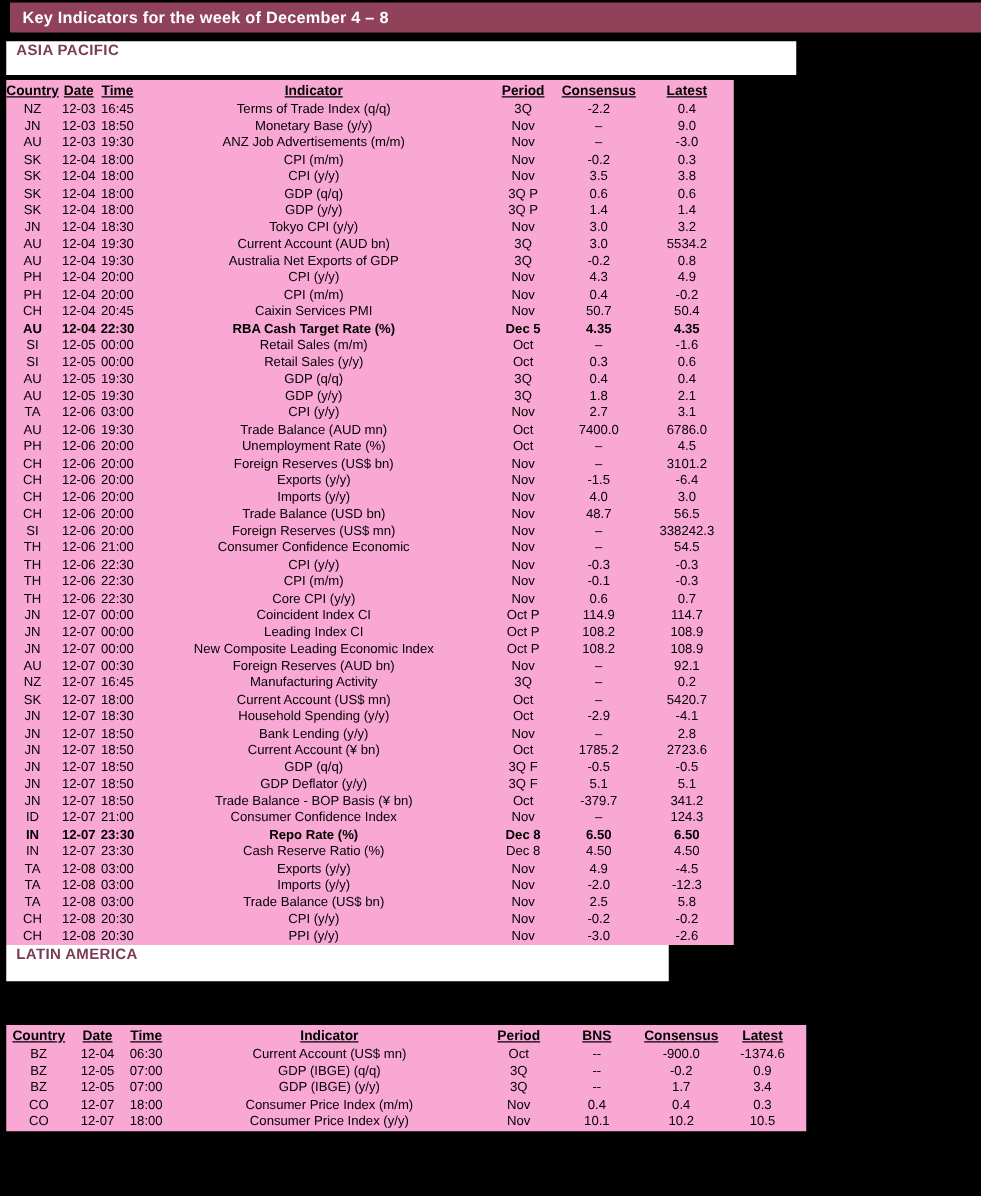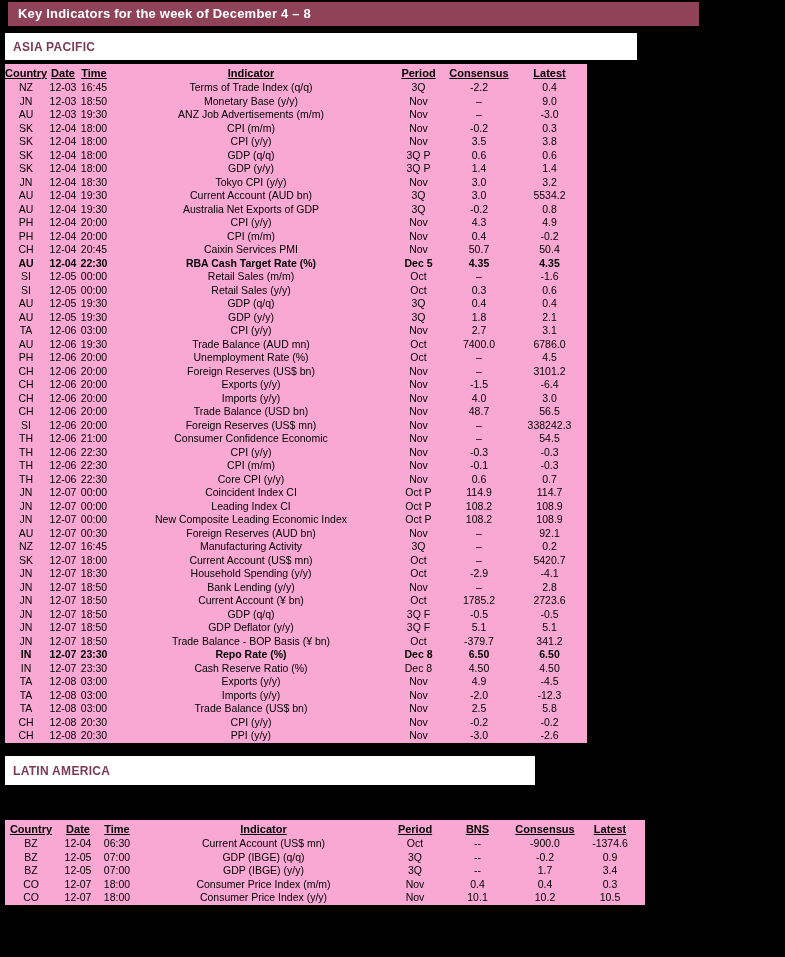--- a/index.html
+++ b/index.html
@@ -4,31 +4,31 @@
 <style>
   * { margin:0; padding:0; box-sizing:border-box; }
   html, body {
     width:785px; height:957px;
     background:#000;
     font-family:"Liberation Sans","DejaVu Sans",sans-serif;
     position:relative;
     overflow:hidden;
   }
   .banner {
-    position:absolute; left:8px; top:2px; width:691px; height:24px;
+    position:absolute; left:8px; top:2px; width:777px; height:24px;
     background:var(--banner-bg,#8F425A);
     color:#fff; font-weight:bold; font-size:13px; line-height:24px;
     padding-left:10px; letter-spacing:0.2px;
     white-space:nowrap;
   }
   .section-band {
     position:absolute; left:5px; background:#fff;
     color:var(--section-title,#7C3B54);
     font-weight:bold; font-size:12px; letter-spacing:0.3px;
-    display:flex; align-items:center; padding-left:8px;
+    display:flex; align-items:flex-start; padding-left:8px;
     white-space:nowrap;
   }
   .band-asia  { top:33px; width:632px; height:27px; }
   .band-latam { top:756px; width:530px; height:29px; }
   .table-box {
     position:absolute; left:5px; background:#f9a8d4; padding-top:2px;
   }
   .box-asia  { top:64px;  width:582px; }
   .box-latam { top:820px; width:640px; }
   table { border-collapse:collapse; table-layout:fixed; width:100%; color:#000; }
@@ -448,20 +448,29 @@
         </tr>
         <tr>
           <td class="al-c">JN</td>
           <td class="al-c">12-07</td>
           <td class="al-c">18:50</td>
           <td class="al-l">Trade Balance - BOP Basis (¥ bn)</td>
           <td class="al-c">Oct</td>
           <td class="al-c">-379.7</td>
           <td class="al-c">341.2</td>
         </tr>
+        <tr>
+          <td class="al-c">ID</td>
+          <td class="al-c">12-07</td>
+          <td class="al-c">21:00</td>
+          <td class="al-l">Consumer Confidence Index</td>
+          <td class="al-c">Nov</td>
+          <td class="al-c">–</td>
+          <td class="al-c">124.3</td>
+        </tr>
         <tr class="bold">
           <td class="al-c">IN</td>
           <td class="al-c">12-07</td>
           <td class="al-c">23:30</td>
           <td class="al-l">Repo Rate (%)</td>
           <td class="al-c">Dec 8</td>
           <td class="al-c">6.50</td>
           <td class="al-c">6.50</td>
         </tr>
         <tr>

